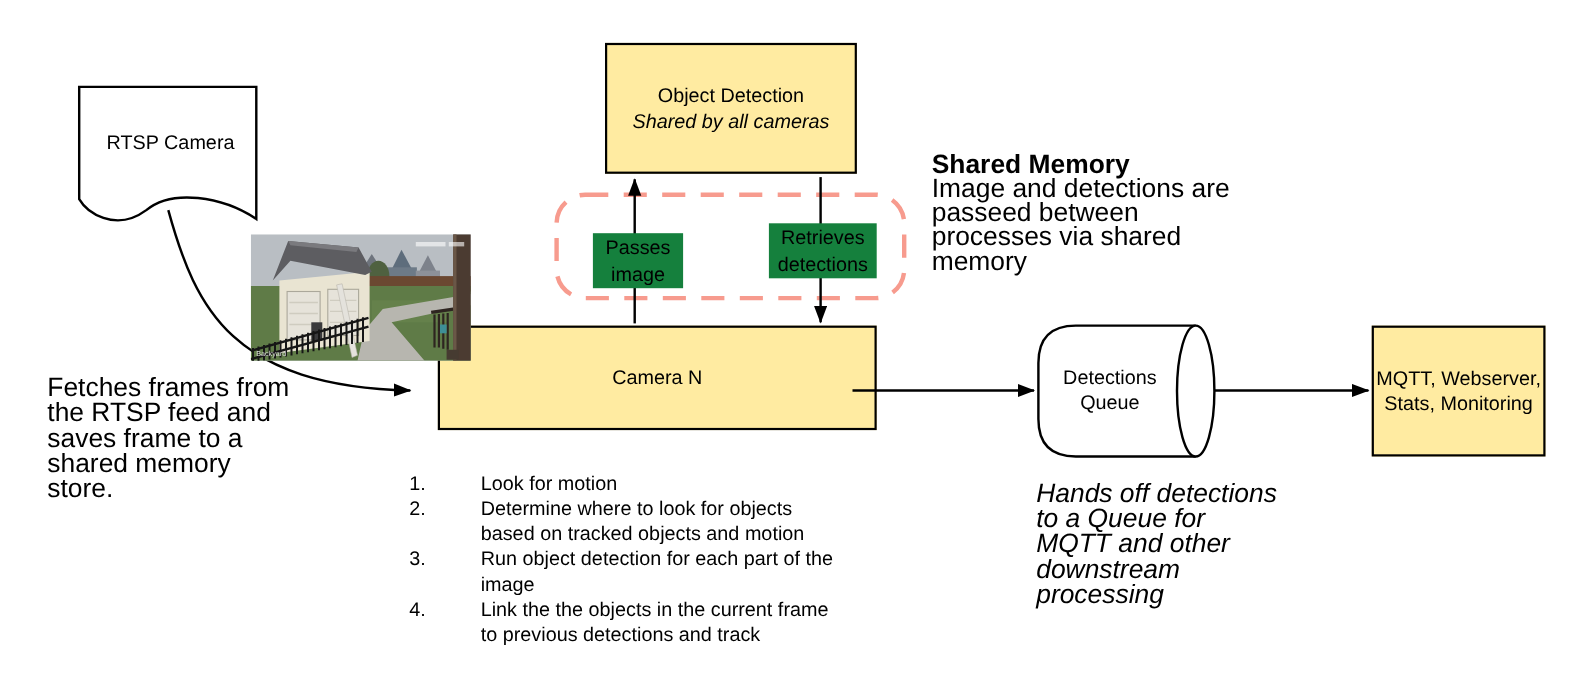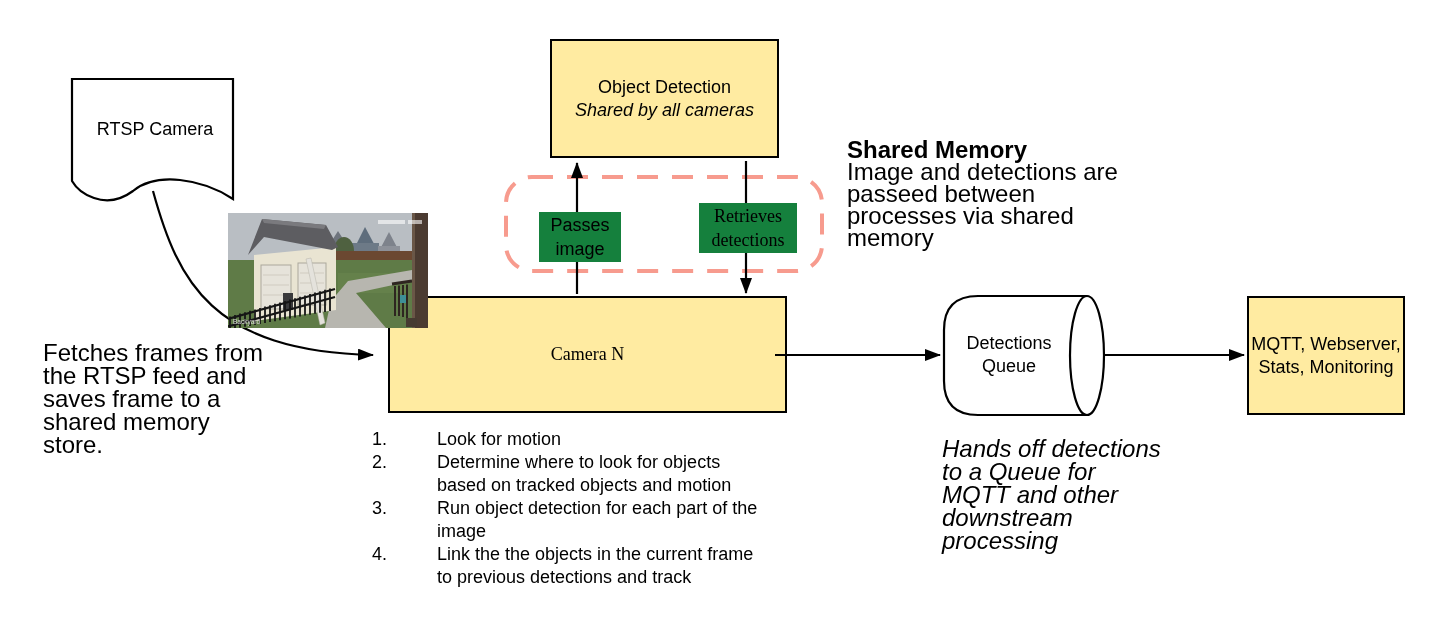--- a/index.html
+++ b/index.html
@@ -22,21 +22,21 @@
   .italic{font-style:italic;}
 </style>
 </head>
 <body>
 
 <div class="node" style="left:550px;top:39px;width:229px;height:119px;">
   <div>Object Detection</div>
   <div class="italic">Shared by all cameras</div>
 </div>
 
-<div class="node" style="left:388px;top:296px;width:399px;height:117px;font-family:Liberation Serif, serif;">
+<div class="node" style="left:398px;top:296px;width:399px;height:95px;">
   <div>Camera N</div>
 </div>
 
 <div class="node" style="left:1247px;top:296px;width:158px;height:119px;">
   <div>MQTT, Webserver,</div>
   <div>Stats, Monitoring</div>
 </div>
 
 <svg id="overlay" width="1448" height="625" viewBox="0 0 1448 625">
   <defs>
@@ -68,21 +68,21 @@
 
 <div class="shape-label" style="left:949px;top:332px;width:120px;">
   <div>Detections</div>
   <div>Queue</div>
 </div>
 
 <div class="chip" style="left:539px;top:212px;width:78px;">
   <div>Passes</div>
   <div>image</div>
 </div>
-<div class="chip" style="left:699px;top:203px;width:94px;font-family:Liberation Serif, serif;">
+<div class="chip" style="left:699px;top:203px;width:94px;">
   <div>Retrieves</div>
   <div>detections</div>
 </div>
 
 <div class="note" style="left:43px;top:341px;">
   <div>Fetches frames from</div>
   <div>the RTSP feed and</div>
   <div>saves frame to a</div>
   <div>shared memory</div>
   <div>store.</div>

